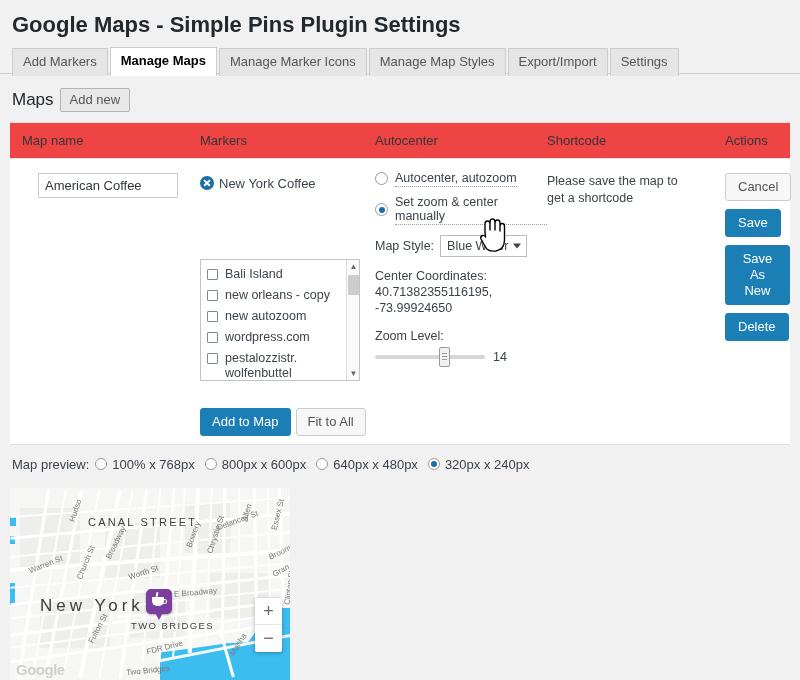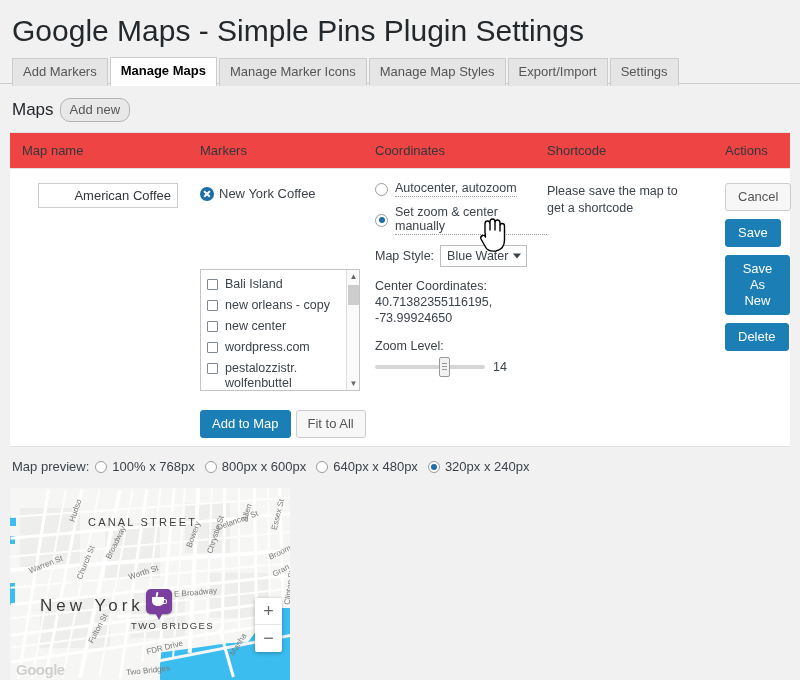--- a/index.html
+++ b/index.html
@@ -9,22 +9,22 @@
     background:#f1f1f1;
     font-family:"Liberation Sans", sans-serif;
     font-size:13px;
     color:#444;
     overflow:hidden;
     position:relative;
   }
 
   
   .page-title{
-    font-size:30px;
-    font-weight:400;
+    font-size:22px;
+    font-weight:700;
     color:#23282d;
     padding:11px 0 6px 12px;
     line-height:1.3;
   }
 
   
   .tab-row{
     padding-left:12px;
     height:28px;
     position:relative;
@@ -61,21 +61,21 @@
     font-size:17px;
     color:#23282d;
   }
   .maps-head .label{ vertical-align:middle; }
   .addnew-btn{
     display:inline-block;
     font-size:13px;
     color:#555;
     background:#e8e8e8;
     border:1px solid #b4b4b4;
-    border-radius:10px;
+    border-radius:2px;
     padding:3px 9px 4px;
     margin-left:6px;
     vertical-align:middle;
     cursor:pointer;
   }
 
   
   .tbl-wrap{
     margin:0 10px;
     background:#fff;
@@ -111,21 +111,20 @@
   .name-input{
     width:140px;
     padding:4px 6px;
     border:1px solid #ccc;
     font-family:"Liberation Sans",sans-serif;
     font-size:13px;
     color:#32373c;
     background:#fff;
     margin-left:16px;
     margin-top:2px;
-    text-align:right;
   }
 
   
   .marker-line{ display:flex; align-items:center; gap:5px; padding-top:5px;}
   .del-icon{
     width:14px;height:14px;border-radius:50%;
     background:#1c6ea4;position:relative;display:inline-block;flex:0 0 auto;
     cursor:pointer;
   }
   .del-icon:before,.del-icon:after{
@@ -168,21 +167,21 @@
     font-size:8px;color:#666;cursor:pointer;
   }
   .scroll-arrow.up{top:0;}
   .scroll-arrow.down{bottom:0;}
   .scroll-thumb{
     position:absolute;top:15px;left:1px;width:11px;height:20px;
     background:#cdcdcd;border-radius:1px;cursor:pointer;
   }
 
   
-  .list-btns{margin-top:19px;display:flex;gap:5px;}
+  .list-btns{margin-top:27px;display:flex;gap:5px;}
   .btn-primary{
     background:#1b7eb4;color:#fff;border:1px solid #1b7eb4;
     border-radius:3px;padding:5px 11px;font-size:13px;
     font-family:"Liberation Sans",sans-serif;cursor:pointer;line-height:16px;
   }
   .btn-secondary{
     background:#f7f7f7;color:#555;border:1px solid #ccc;
     border-radius:3px;padding:5px 11px;font-size:13px;
     font-family:"Liberation Sans",sans-serif;cursor:pointer;line-height:16px;
   }
@@ -343,21 +342,21 @@
 <div class="maps-head">
   <span class="label">Maps</span><span class="addnew-btn">Add new</span>
 </div>
 
 <div class="tbl-wrap">
   <table class="maps">
     <thead>
       <tr>
         <th class="col-name">Map name</th>
         <th class="col-markers">Markers</th>
-        <th class="col-props">Coordinates</th>
+        <th class="col-props">Autocenter</th>
         <th class="col-short">Shortcode</th>
         <th class="col-actions">Actions</th>
       </tr>
     </thead>
     <tbody>
       <tr>
 
         <td class="col-name">
           <input class="name-input" type="text" value="American Coffee" style="">
         </td>
@@ -373,21 +372,21 @@
               <li>
                 <span class="cb"></span>
                 <span class="lbl">Bali Island</span>
               </li>
               <li>
                 <span class="cb"></span>
                 <span class="lbl">new orleans - copy</span>
               </li>
               <li>
                 <span class="cb"></span>
-                <span class="lbl">new center</span>
+                <span class="lbl">new autozoom</span>
               </li>
               <li>
                 <span class="cb"></span>
                 <span class="lbl">wordpress.com</span>
               </li>
               <li>
                 <span class="cb"></span>
                 <span class="lbl">pestalozzistr. wolfenbuttel</span>
               </li>
             </ul>

